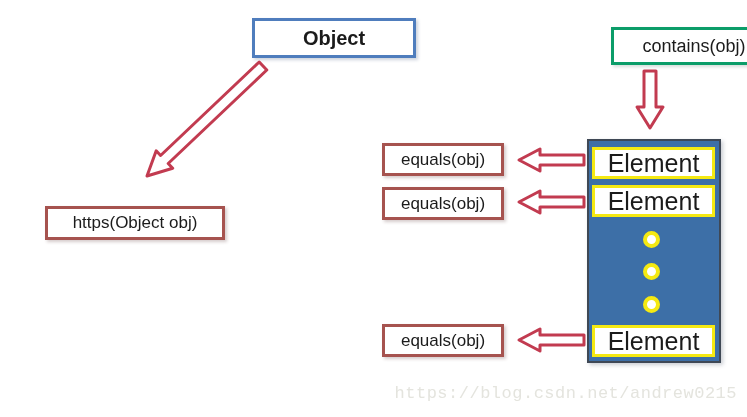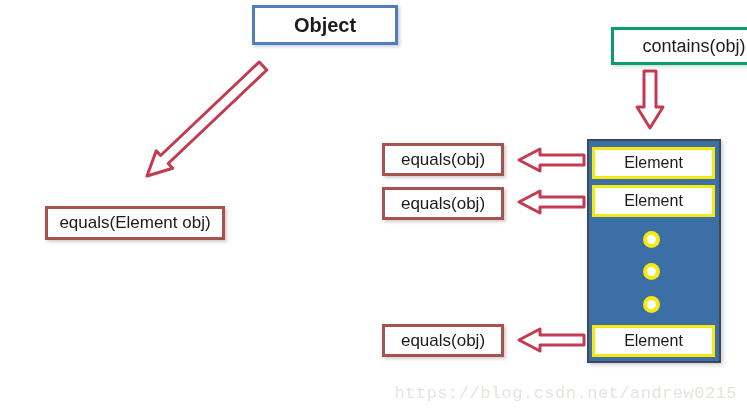--- a/index.html
+++ b/index.html
@@ -19,21 +19,21 @@
     position: absolute;
     background: #ffffff;
     display: flex;
     align-items: center;
     justify-content: center;
     color: var(--text-dark, #1b1b1b);
     box-sizing: border-box;
     white-space: nowrap;
   }
   .object-box {
-    left: 252px; top: 5px; width: 146px; height: 40px;
+    left: 252px; top: 18px; width: 164px; height: 40px;
     border: 3px solid var(--object-border, #4f7dbd);
     font-size: 20px;
     font-weight: bold;
     box-shadow: 2px 2px 3px rgba(90,110,140,0.30);
   }
   .contains-box {
     left: 567px; top: 27px; width: 166px; height: 38px;
     border: 3px solid var(--contains-border, #0b9d69);
     font-size: 18px;
     box-shadow: 2px 2px 3px rgba(90,120,110,0.25);
@@ -58,21 +58,21 @@
     position: absolute;
     left: 587px; top: 139px; width: 134px; height: 224px;
     background: var(--panel-blue, #3d6fa7);
     border: 2px solid var(--panel-border, #3f4855);
     box-sizing: border-box;
     box-shadow: 2px 2px 4px rgba(80,90,110,0.30);
   }
   .element-box {
     left: 592px; width: 123px; height: 32px;
     border: 3px solid var(--element-yellow, #f5e912);
-    font-size: 16px;
+    font-size: 25px;
   }
   .element-box.row1 { top: 147px; }
   .element-box.row2 { top: 185px; }
   .element-box.row3 { top: 325px; }
   .dot {
     position: absolute;
     width: 9px; height: 9px;
     background: #ffffff;
     border: 4px solid var(--element-yellow, #f5e912);
     border-radius: 50%;
@@ -109,21 +109,21 @@
 
   <div class="box object-box">
     <span>Object</span>
   </div>
 
   <div class="box contains-box">
     <span>contains(obj)</span>
   </div>
 
   <div class="box equals-object-box">
-    <span>equals(Element obj)</span>
+    <span>https(Object obj)</span>
   </div>
 
   <div class="collection-panel"></div>
 
   <div class="box element-box row1">
     <span>Element</span>
   </div>
   <div class="box element-box row2">
     <span>Element</span>
   </div>

